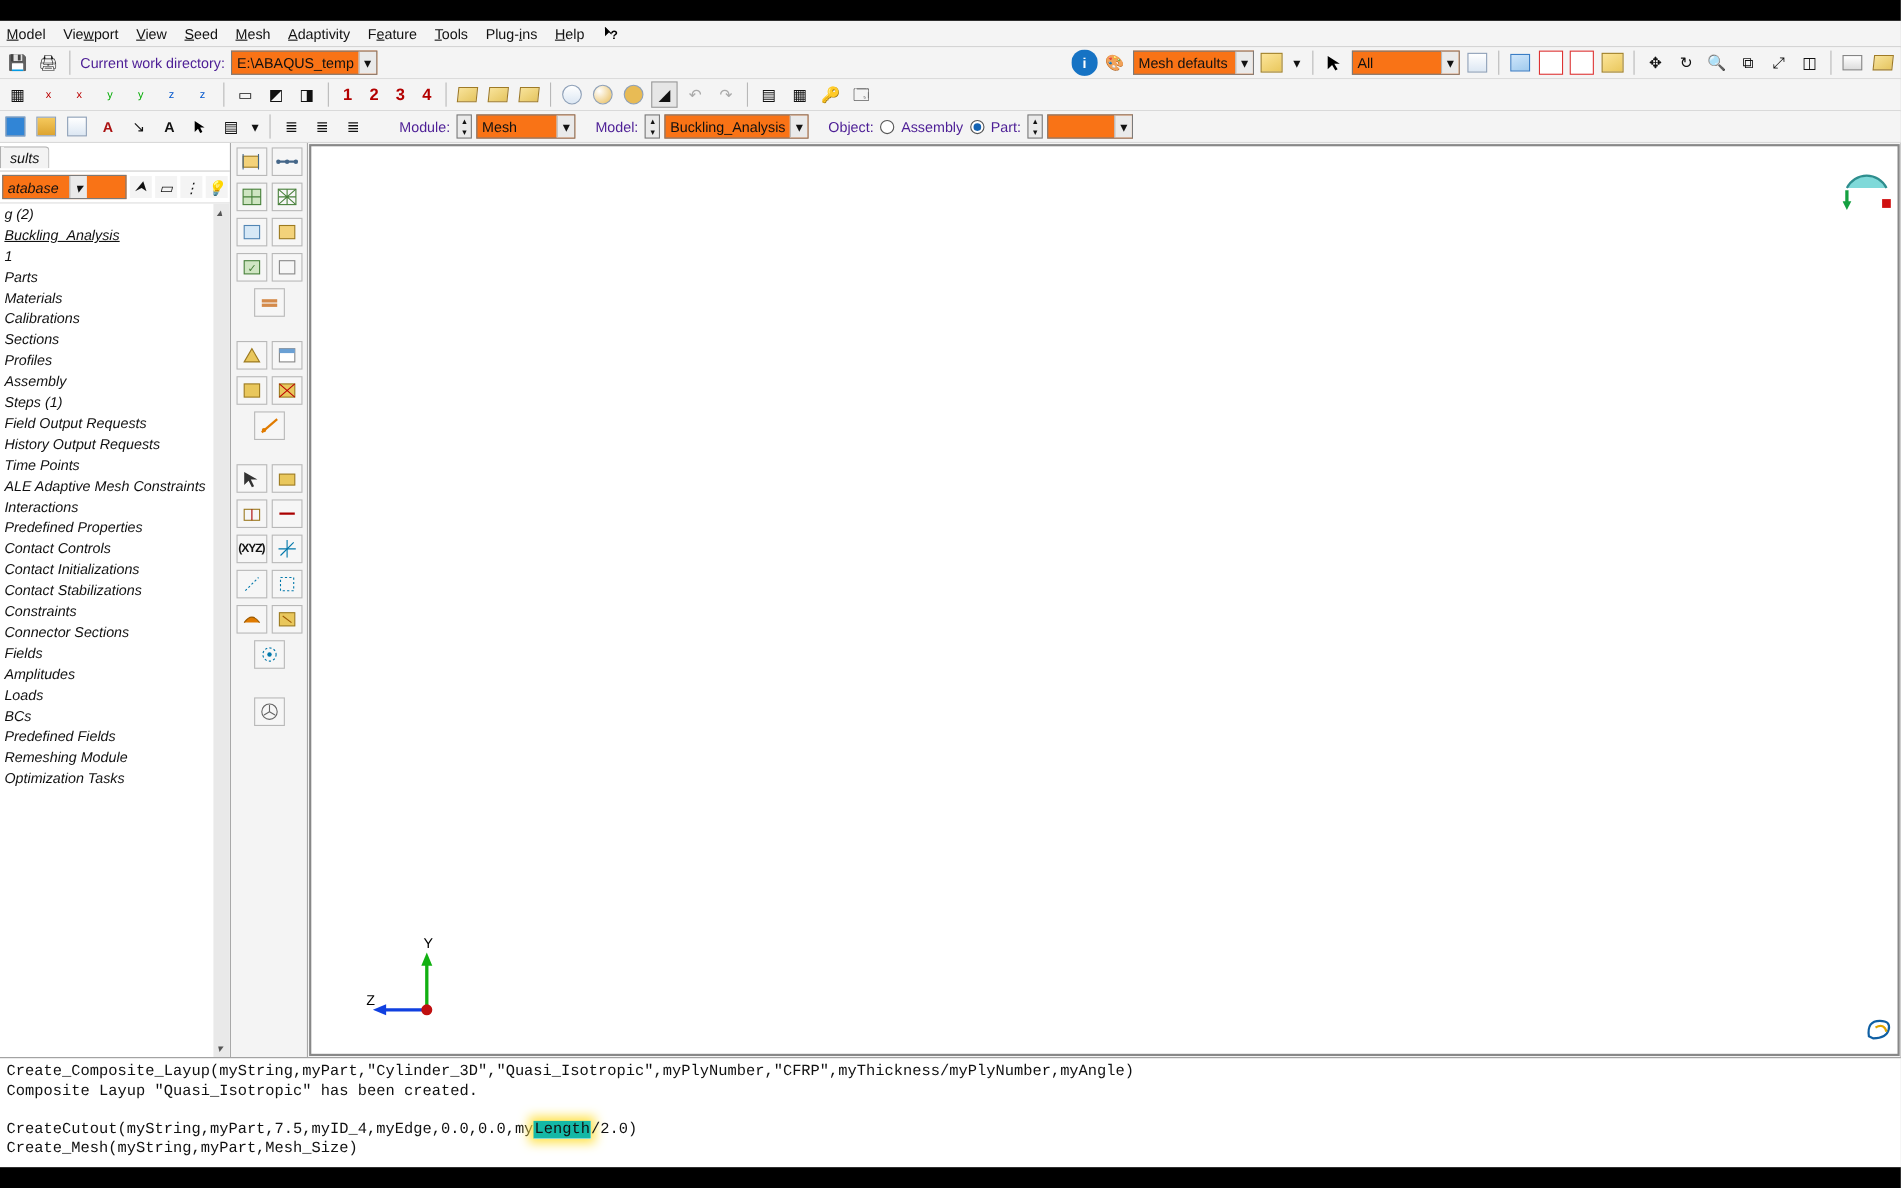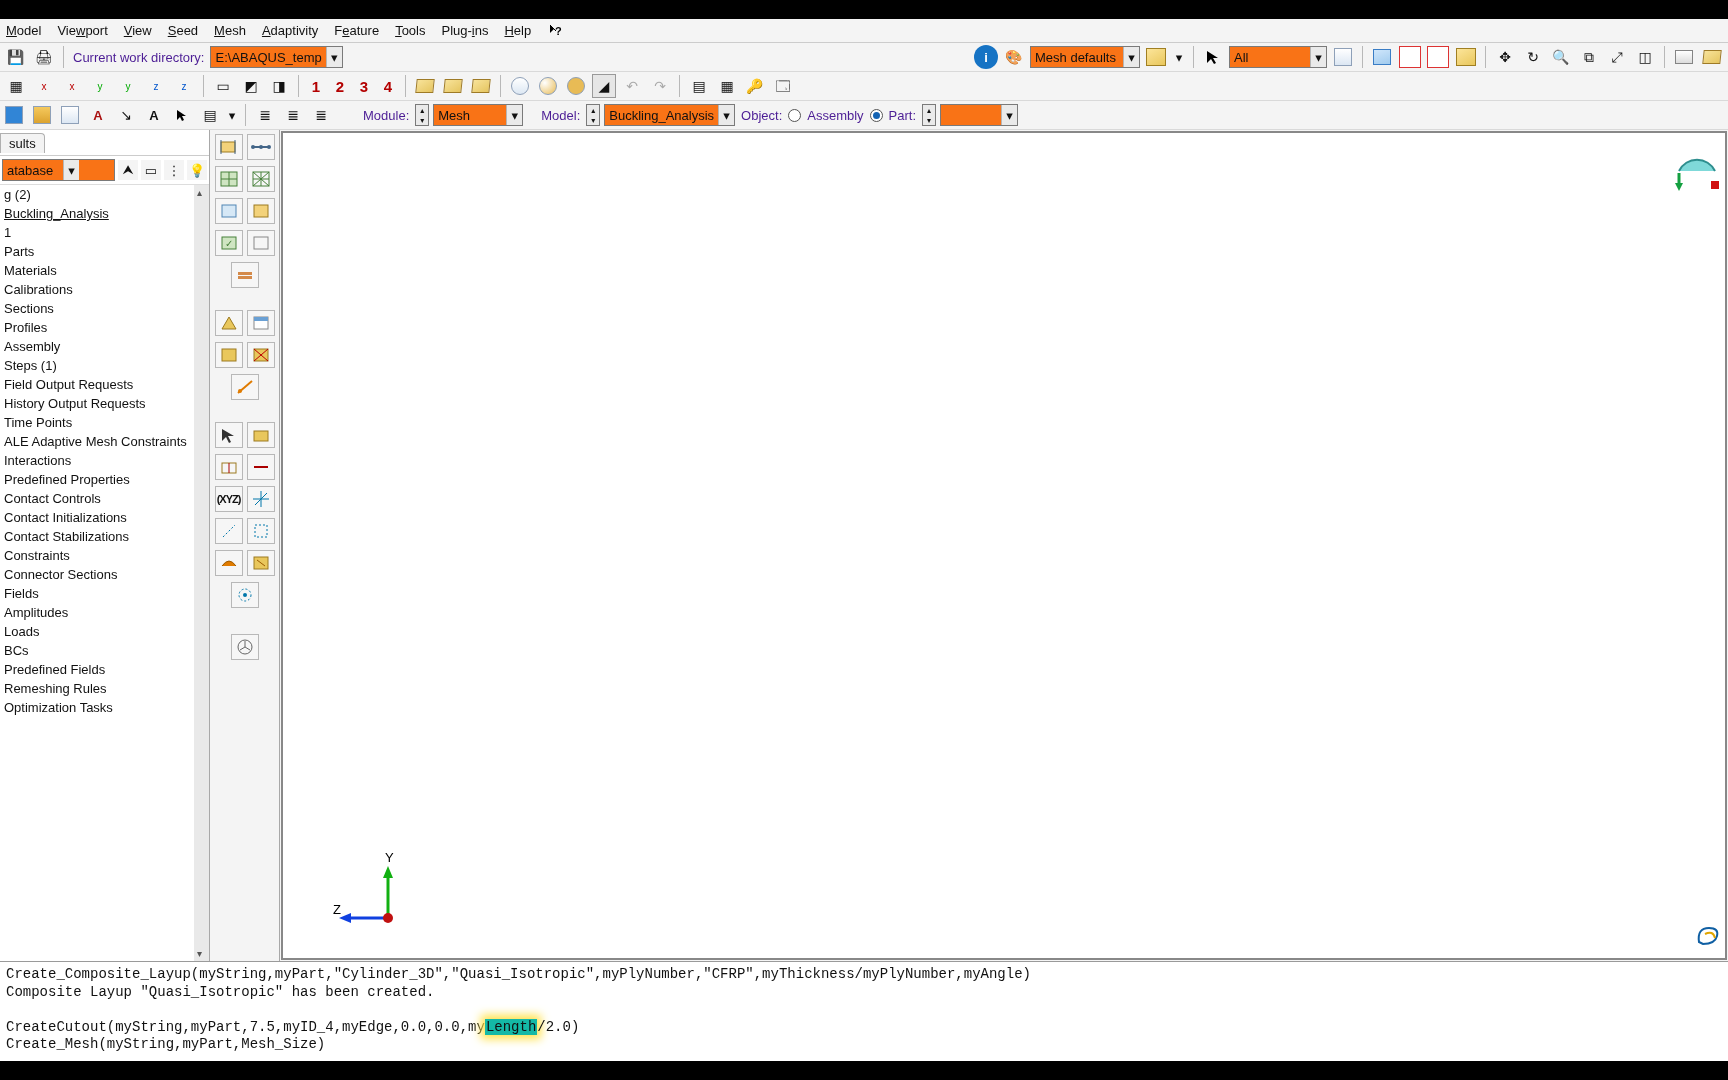--- a/index.html
+++ b/index.html
@@ -97,20 +97,21 @@
     flex:1 1 auto;
     min-height:0;
   }
   .left-panel {
     width:210px;
     background:#fff;
     border-right:1px solid #a8a8a8;
     display:flex;
     flex-direction:column;
     position:relative;
+    font-style:italic;
   }
   .left-panel-header{
     display:flex;align-items:center;
     height:26px;
     border-bottom:1px solid #ccc;
     gap:3px;
     padding-right:2px;
   }
   .left-panel-header .tab-lbl{
     padding:2px 8px;
@@ -480,21 +481,21 @@
     <span class="label" style="margin-left:12px">Model:</span>
     <span class="spin">
         <div>▴</div>
         <div>▾</div>
       </span>
     <div class="combo">
       <span class="combo-val" style="min-width:110px">Buckling_Analysis</span>
       <span class="combo-arrow">▾</span>
     </div>
 
-    <span class="label" style="">Object:</span>
+    <span class="label" style="margin-left:12px">Object:</span>
     <span class="radio"></span>
     <span class="label">Assembly</span>
     <span class="radio checked"></span>
     <span class="label">Part:</span>
     <span class="spin">
         <div>▴</div>
         <div>▾</div>
       </span>
     <div class="combo">
       <span class="combo-val" style="min-width:60px"></span>
@@ -539,21 +540,21 @@
             <div class="tree-item">Contact Controls</div>
             <div class="tree-item">Contact Initializations</div>
             <div class="tree-item">Contact Stabilizations</div>
             <div class="tree-item">Constraints</div>
             <div class="tree-item">Connector Sections</div>
             <div class="tree-item">Fields</div>
             <div class="tree-item">Amplitudes</div>
             <div class="tree-item">Loads</div>
             <div class="tree-item">BCs</div>
             <div class="tree-item">Predefined Fields</div>
-            <div class="tree-item">Remeshing Rules</div>
+            <div class="tree-item">Remeshing Module</div>
             <div class="tree-item">Optimization Tasks</div>
           </div>
         <div class="tree-scroll"></div>
       </div>
     </div>
 
     <div class="tool-column">
       <div class="tool-pair">
         <span class="tool-btn">
             <svg width="20" height="18">

